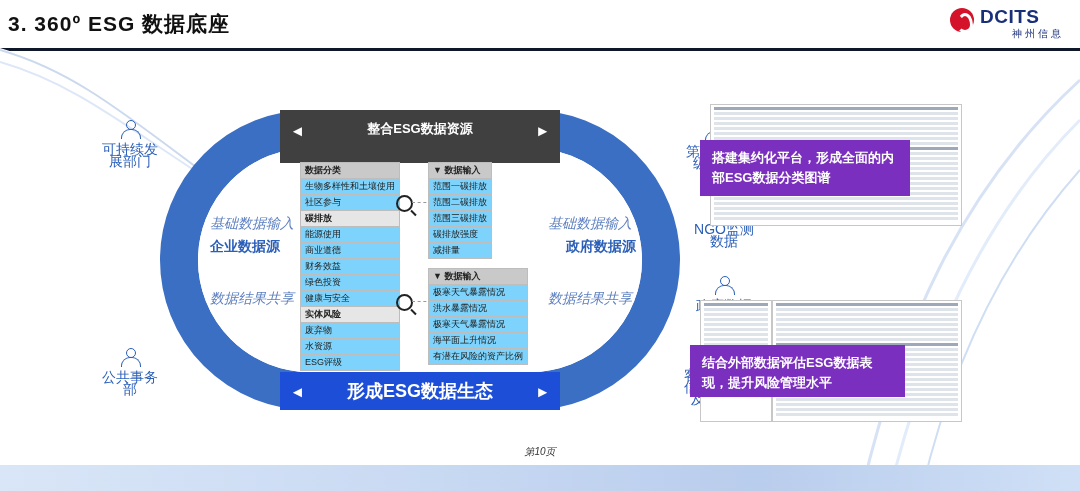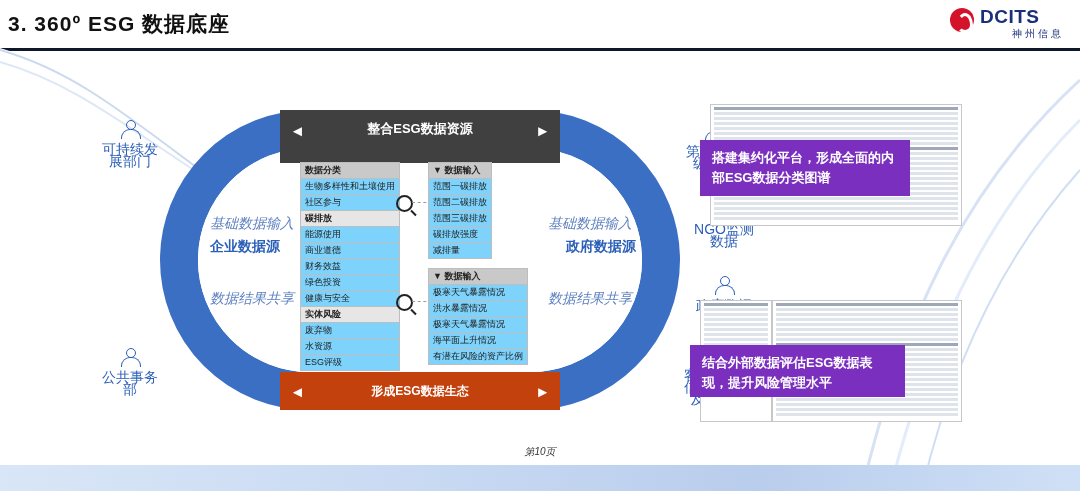--- a/index.html
+++ b/index.html
@@ -51,22 +51,22 @@
   }
   .track-inner{
     position:absolute;left:38px;top:38px;width:444px;height:224px;
     border:3px solid #ffffff;border-radius:112px;box-sizing:border-box;
   }
   .band-top{
     position:absolute;left:120px;top:0px;width:280px;height:53px;background:#404040;
     color:#ffffff;font-size:13px;font-weight:bold;text-align:center;line-height:38px;
   }
   .band-bottom{
-    position:absolute;left:120px;bottom:0px;width:280px;height:38px;background:#c2410c;
-    color:#ffffff;font-size:12px;font-weight:bold;text-align:center;line-height:38px;
+    position:absolute;left:120px;bottom:0px;width:280px;height:38px;background:#1d4ed8;
+    color:#ffffff;font-size:18px;font-weight:bold;text-align:center;line-height:38px;
   }
   .arrow-l,.arrow-r{position:absolute;top:12px;color:#ffffff;font-size:15px;}
   .arrow-l{left:130px;}
   .arrow-r{right:130px;}
   .arrow-bl,.arrow-br{position:absolute;bottom:10px;color:#ffffff;font-size:15px;}
   .arrow-bl{left:130px;}
   .arrow-br{right:130px;}
   .src-label{
     position:absolute;font-size:14px;font-weight:bold;color:#2b5fb8;
   }

